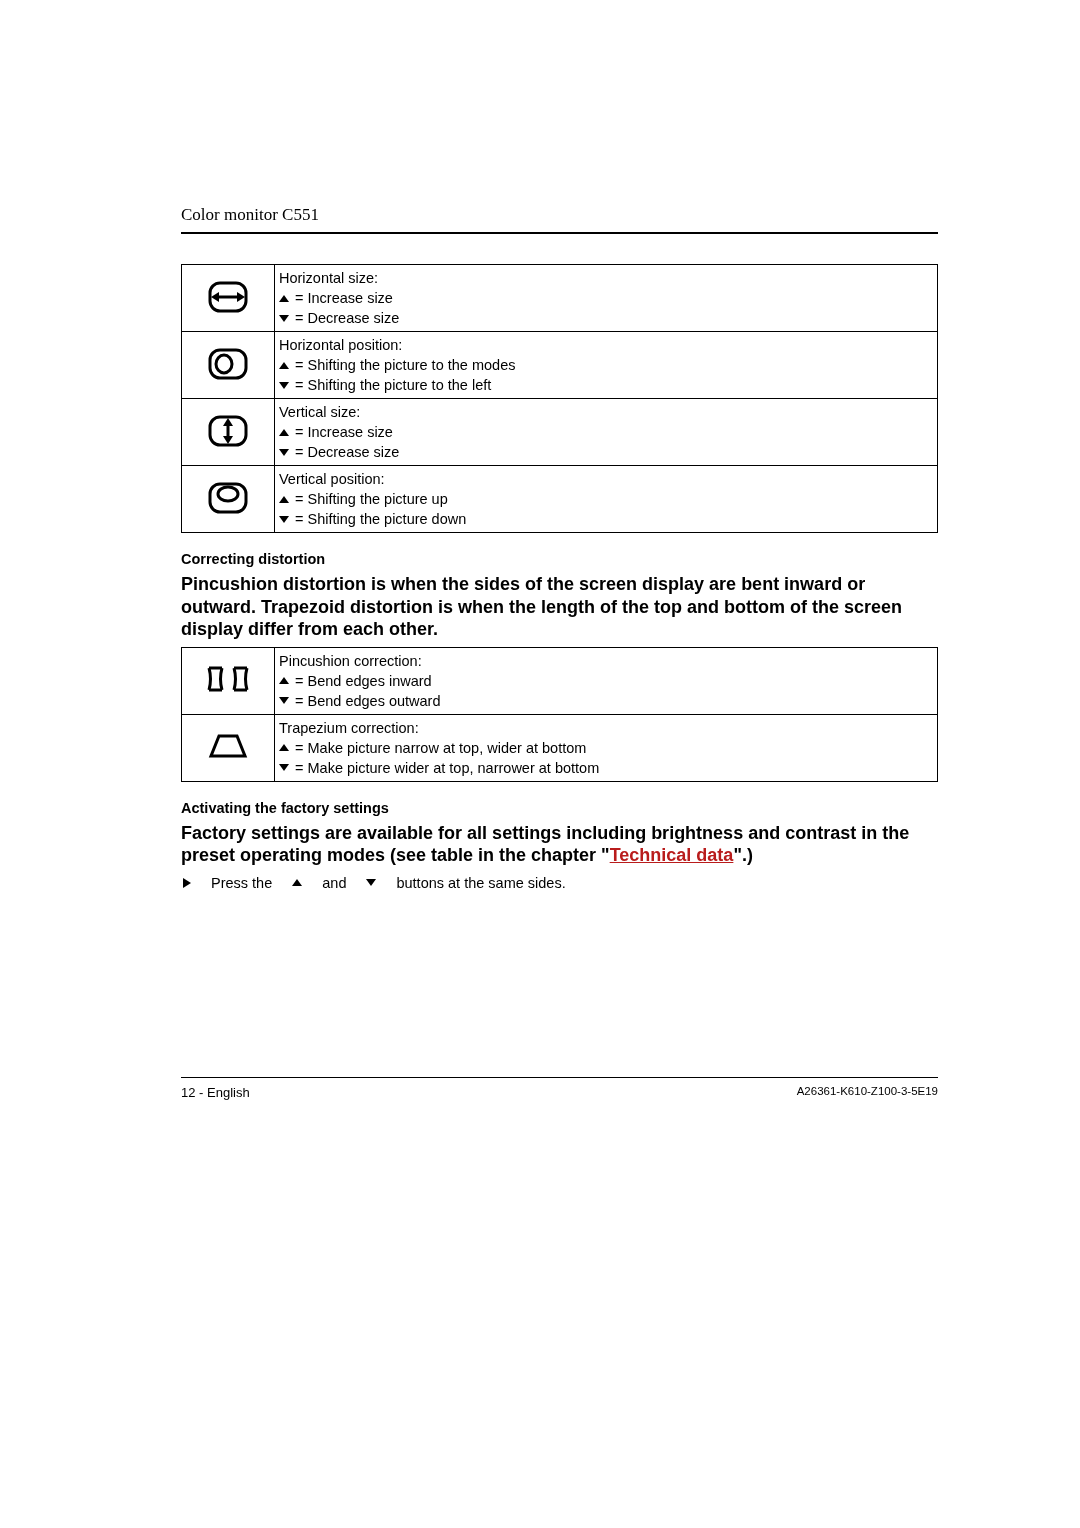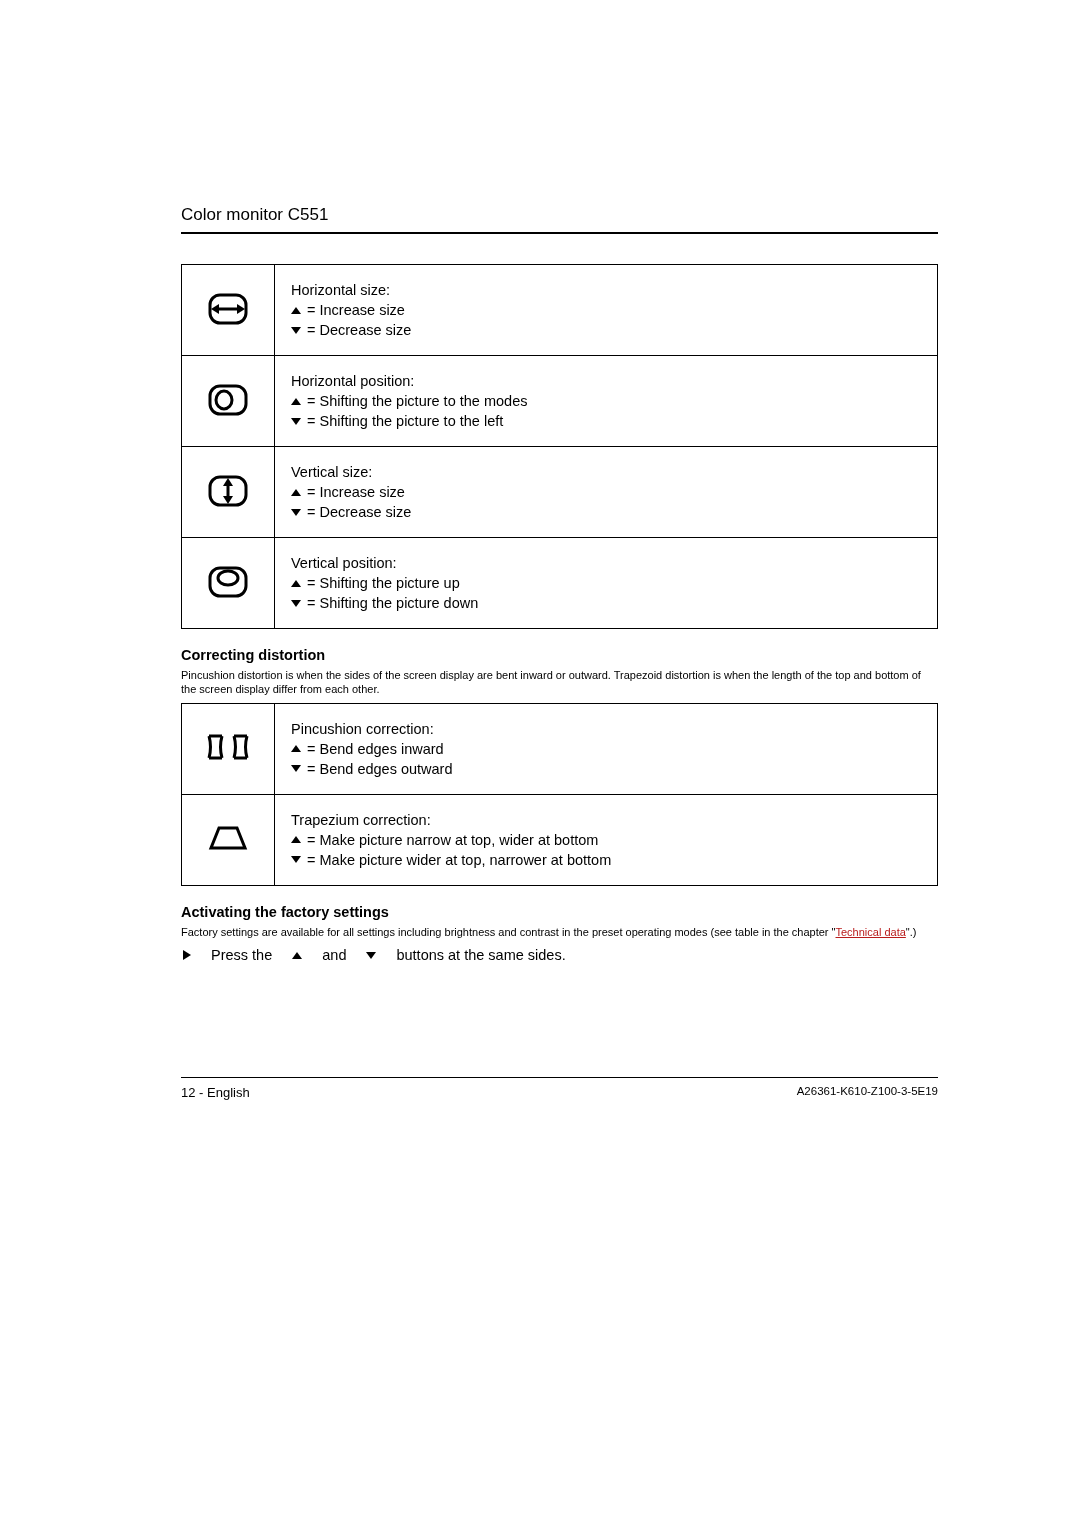--- a/index.html
+++ b/index.html
@@ -18,59 +18,61 @@
     box-sizing: border-box;
     padding: 210px 142px 0 181px;
   }
   .header {
     position: absolute;
     top: 205px;
     left: 181px;
     right: 142px;
     font-size: 17px;
     color: #000;
+    font-family: Liberation Serif, serif;
   }
   .header-rule {
     position: absolute;
     top: 232px;
     left: 181px;
     right: 142px;
     border-top: 2px solid #000;
   }
   .body {
     position: absolute;
     top: 260px;
     left: 181px;
     right: 142px;
   }
   .sec-title {
     font-weight: bold;
     font-size: 14.5px;
     margin: 8px 0 6px 0;
   }
   .para {
-    font-size: 11px;
+    font-size: 18px;
     line-height: 1.25;
     margin: 2px 0 6px 0;
+    font-weight: bold;
   }
   .link {
     color: #b91c1c;
     text-decoration: underline;
     margin-top: 19px;
   }
   table.opt {
     border-collapse: collapse;
     width: 100%;
     margin: 4px 0 18px 0;
     font-size: 14.5px;
   }
   table.opt td {
     border: 1px solid #000;
     vertical-align: top;
-    padding: 12px;
+    padding: 0;
   }
   table.opt td.icon-cell {
     width: 92px;
     text-align: center;
     vertical-align: middle;
     padding: 4px 0;
   }
   .desc {
     padding: 3px 4px 3px 4px;
   }

